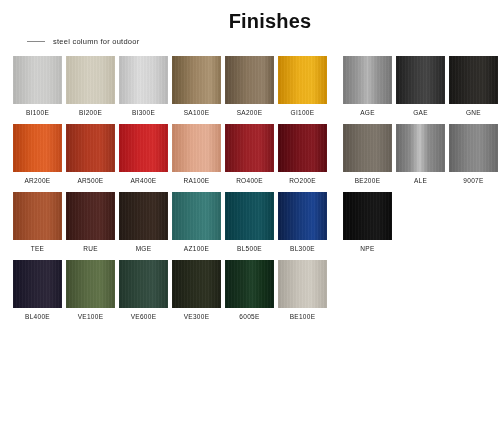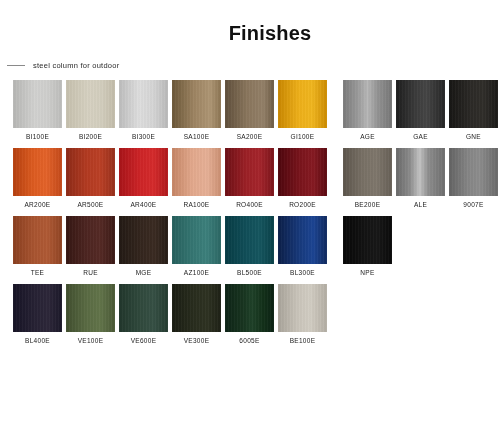--- a/index.html
+++ b/index.html
@@ -13,35 +13,35 @@
     font-family: "Liberation Sans", sans-serif;
     color: #1a1a1a;
     overflow: hidden;
     position: relative;
   }
   .page-title {
     text-align: center;
     font-size: 20px;
     font-weight: bold;
     letter-spacing: 0.2px;
-    margin: 12px;
+    margin: 0;
     padding-top: 8px;
     height: 26px;
     line-height: 26px;
     color: #111111;
     padding-left: 40px;
   }
   .section {
     margin-top: 0;
   }
   .section-header {
     display: flex;
     align-items: center;
     gap: 8px;
-    padding-left: 7px;
+    padding-left: 27px;
     height: 14px;
     margin-bottom: 8px;
   }
   .section-dash {
     display: inline-block;
     width: 18px;
     height: 0;
     border-top: 1.5px solid #8a8a8a;
     flex: 0 0 auto;
   }

